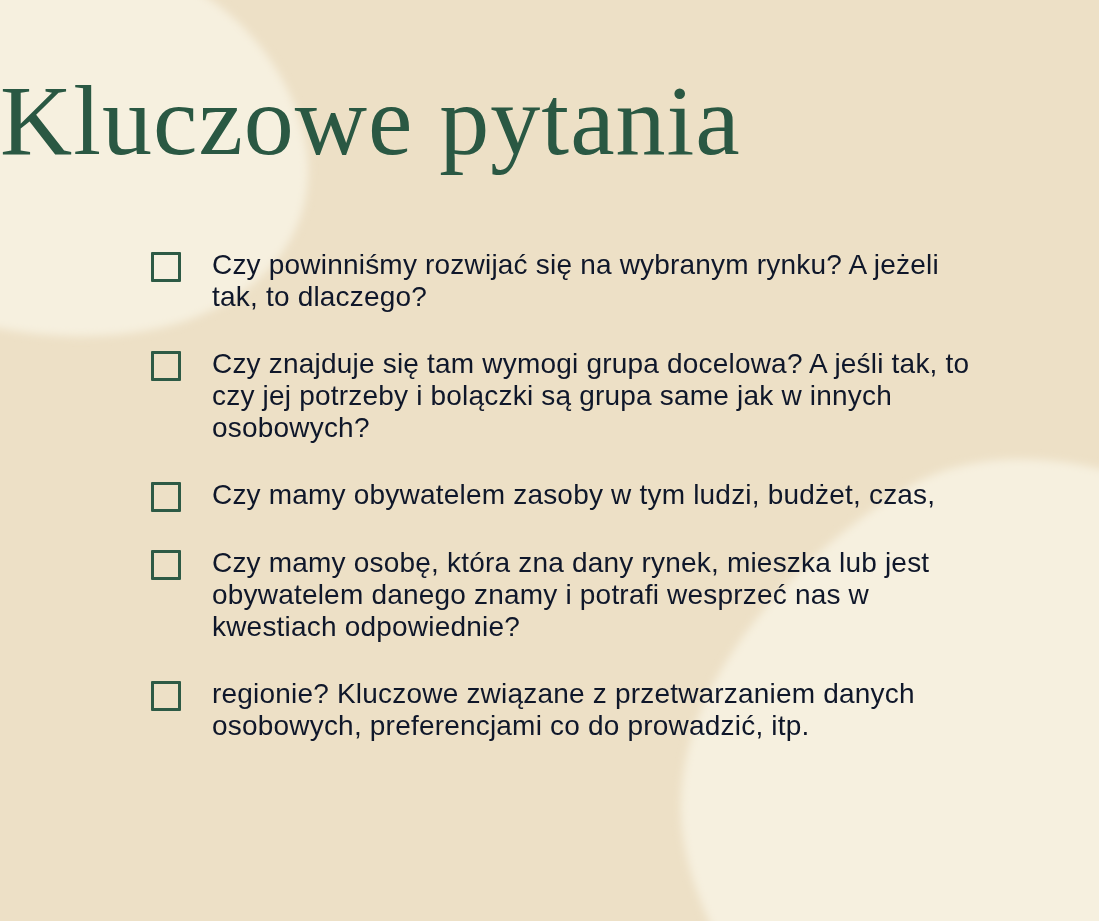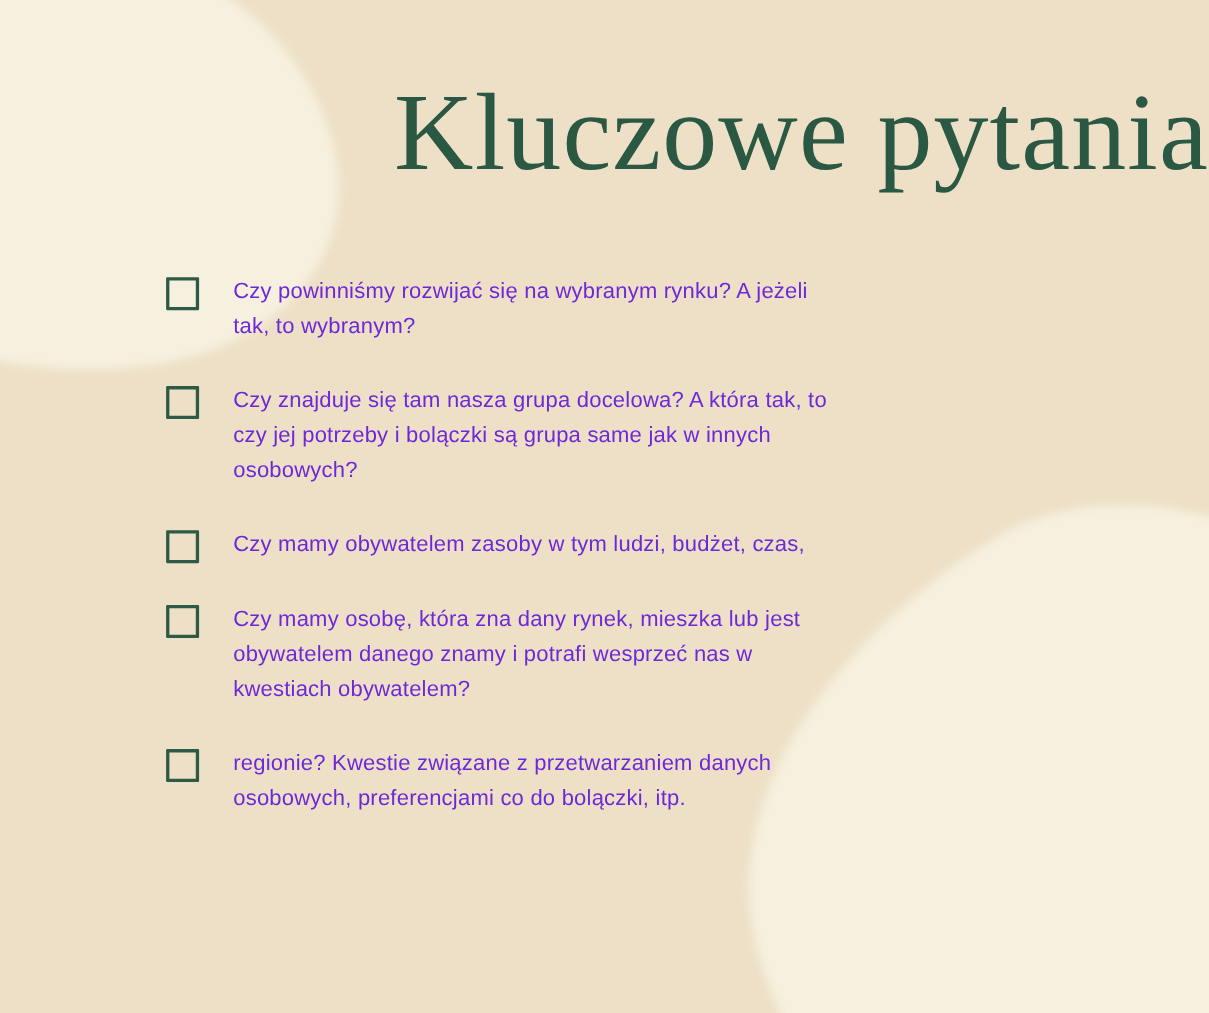--- a/index.html
+++ b/index.html
@@ -23,21 +23,21 @@
   .content {
     position: absolute;
     inset: 0;
     z-index: 1;
   }
   .title {
     position: absolute;
     top: 63px;
     left: 0;
     right: 0;
-    text-align: right;
+    text-align: left;
     font-family: "Liberation Serif", serif;
     font-weight: 400;
     font-size: 100px;
     line-height: 1.15;
     letter-spacing: 1px;
     color: #2A5843;
     margin: 0;
   }
   .checklist {
     position: absolute;
@@ -58,23 +58,23 @@
     height: 24px;
     border: 3px solid #2D5A45;
     border-radius: 1px;
     background: transparent;
     flex-shrink: 0;
     margin-top: 3px;
     margin-right: 31px;
     box-sizing: content-box;
   }
   .item-text {
-    font-size: 20px;
+    font-size: 28px;
     line-height: 32px;
-    color: #6d28d9;
+    color: #0f172a;
     letter-spacing: 0.2px;
   }
   .item-text .line {
     white-space: nowrap;
   }
 </style>
 </head>
 <body>
 
 <svg class="bg-blobs" width="1099" height="921" viewBox="0 0 1099 921" aria-hidden="true">
@@ -99,51 +99,51 @@
 <div class="content">
 
   <h1 class="title">Kluczowe pytania</h1>
 
   <ul class="checklist">
 
     <li class="check-item">
       <span class="checkbox"></span>
       <div class="item-text">
         <div class="line">Czy powinniśmy rozwijać się na wybranym rynku? A jeżeli</div>
-        <div class="line">tak, to wybranym?</div>
+        <div class="line">tak, to dlaczego?</div>
       </div>
     </li>
 
     <li class="check-item">
       <span class="checkbox"></span>
       <div class="item-text">
-        <div class="line">Czy znajduje się tam nasza grupa docelowa? A która tak, to</div>
+        <div class="line">Czy znajduje się tam wymogi grupa docelowa? A jeśli tak, to</div>
         <div class="line">czy jej potrzeby i bolączki są grupa same jak w innych</div>
         <div class="line">osobowych?</div>
       </div>
     </li>
 
     <li class="check-item">
       <span class="checkbox"></span>
       <div class="item-text">
         <div class="line">Czy mamy obywatelem zasoby w tym ludzi, budżet, czas,</div>
       </div>
     </li>
 
     <li class="check-item">
       <span class="checkbox"></span>
       <div class="item-text">
         <div class="line">Czy mamy osobę, która zna dany rynek, mieszka lub jest</div>
         <div class="line">obywatelem danego znamy i potrafi wesprzeć nas w</div>
-        <div class="line">kwestiach obywatelem?</div>
+        <div class="line">kwestiach odpowiednie?</div>
       </div>
     </li>
 
     <li class="check-item">
       <span class="checkbox"></span>
       <div class="item-text">
-        <div class="line">regionie? Kwestie związane z przetwarzaniem danych</div>
-        <div class="line">osobowych, preferencjami co do bolączki, itp.</div>
+        <div class="line">regionie? Kluczowe związane z przetwarzaniem danych</div>
+        <div class="line">osobowych, preferencjami co do prowadzić, itp.</div>
       </div>
     </li>
 
   </ul>
 </div>
 
 </body></html>

